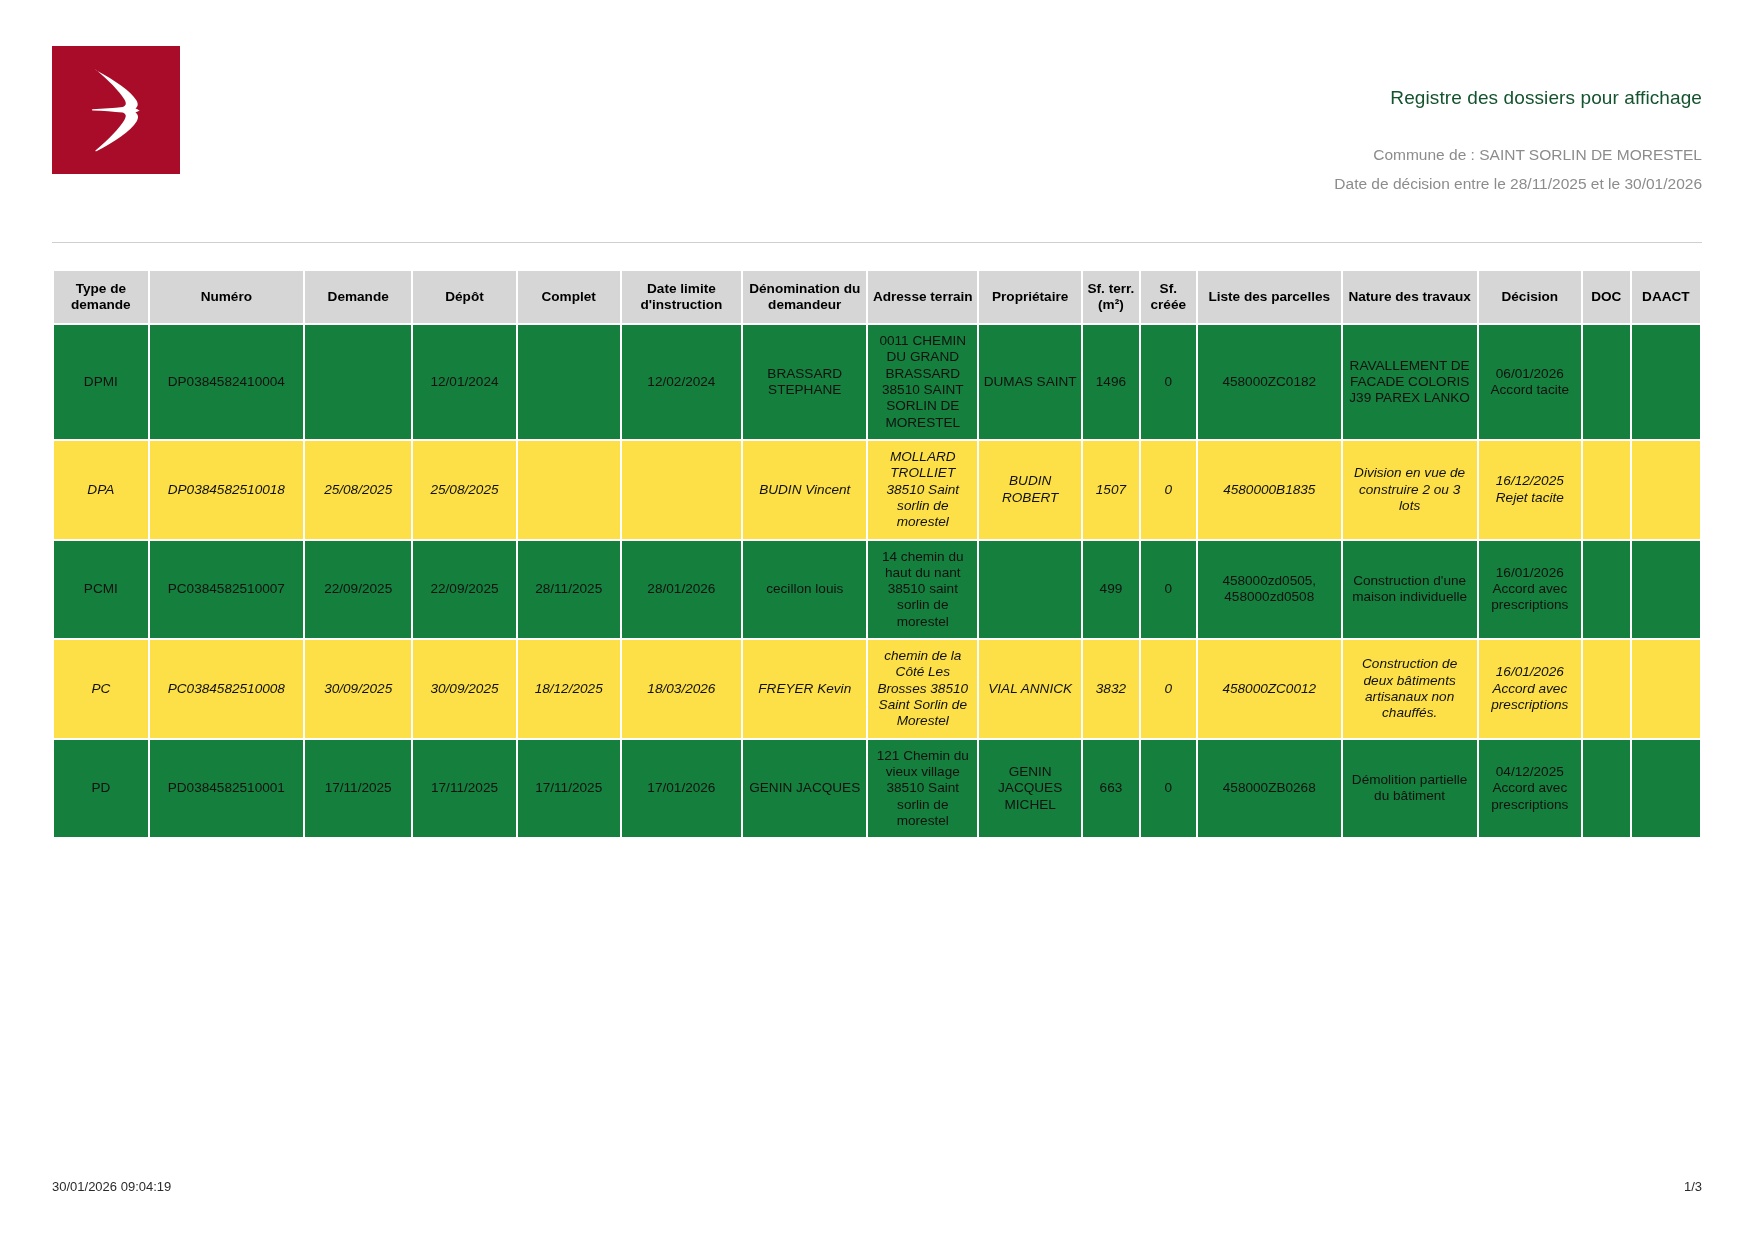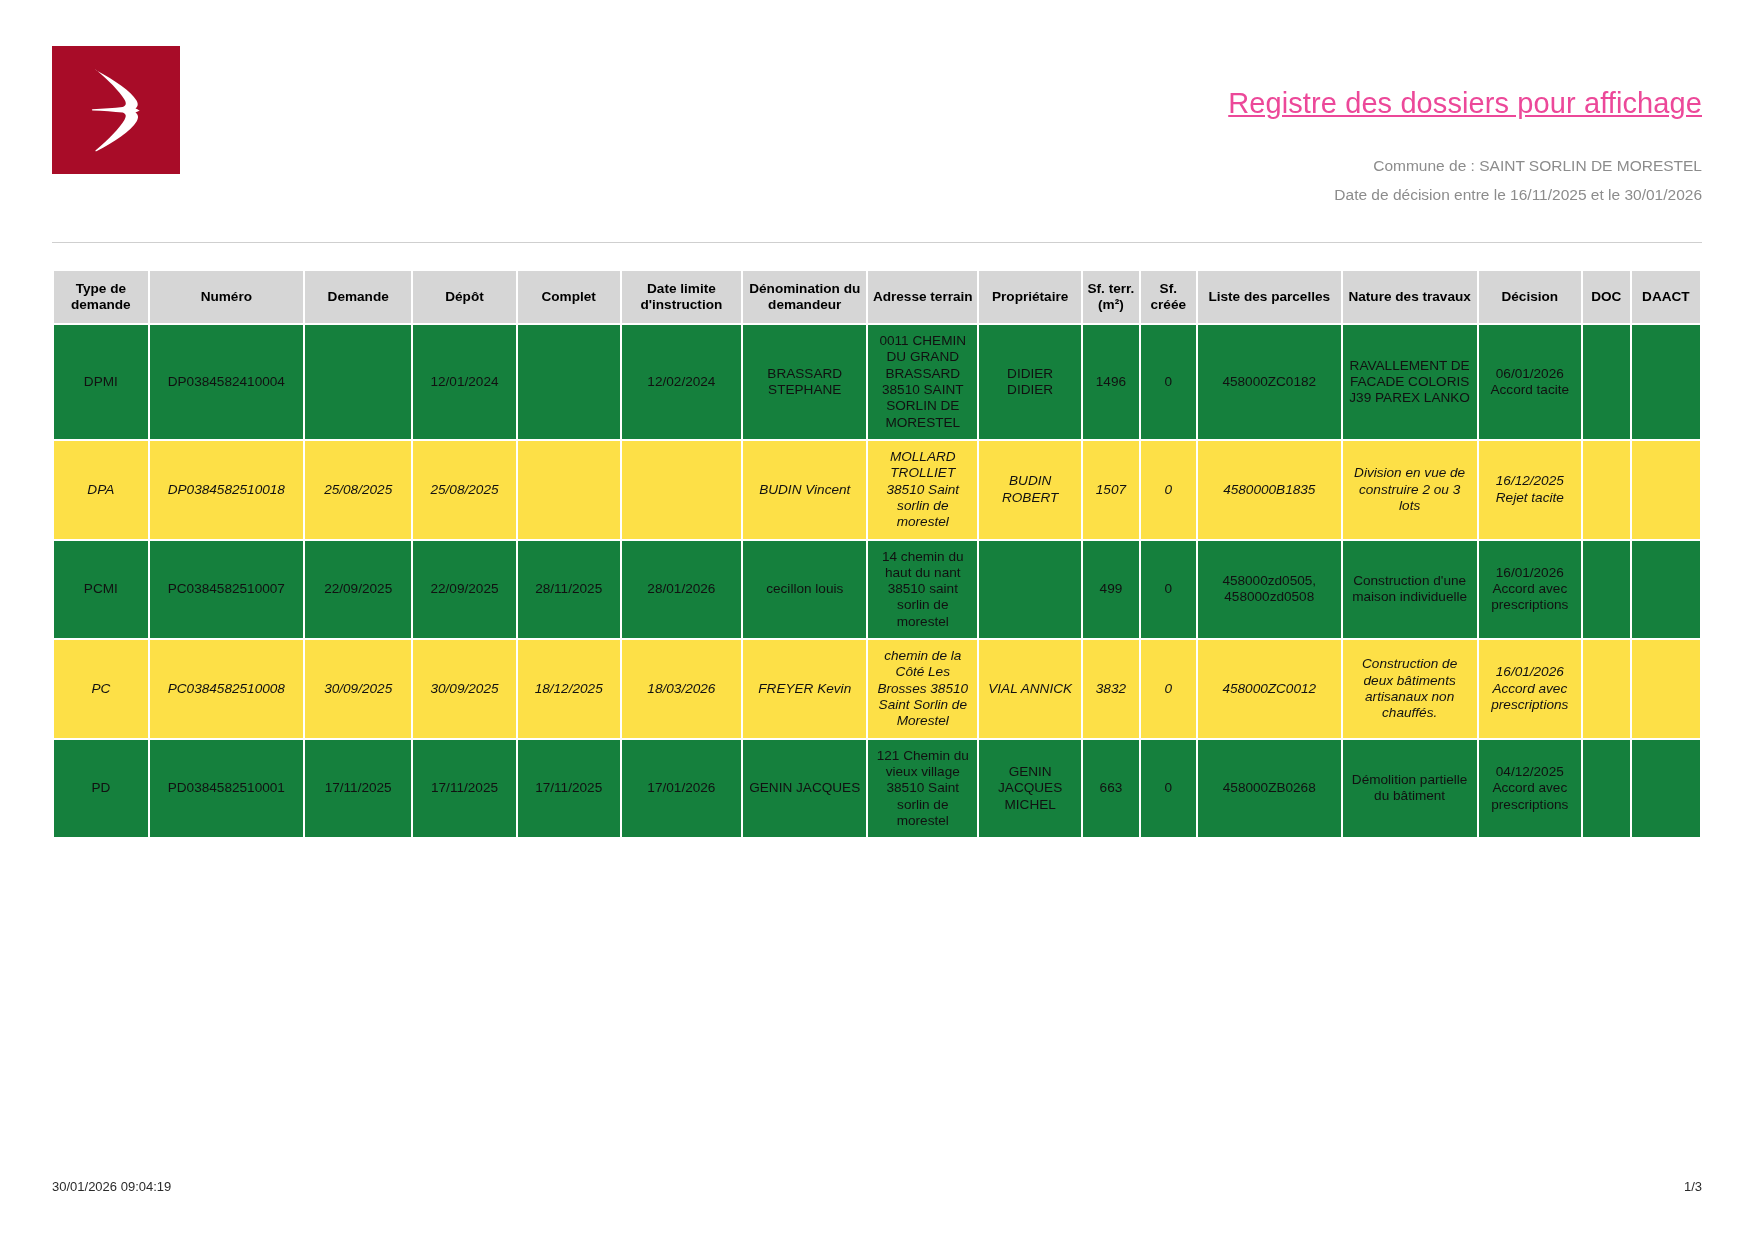--- a/index.html
+++ b/index.html
@@ -41,27 +41,26 @@
     justify-content: center;
   }
   .logo-box svg { display: block; }
 
   .header-text {
     text-align: right;
     padding-top: 42px;
     flex: 1 1 auto;
   }
   .doc-title {
-    font-size: 29px;
-    color: #ec4899;
+    font-size: 19px;
+    color: #14532d;
     font-weight: 400;
     letter-spacing: 0.1px;
     margin: 0 0 38px 0;
     line-height: 1.1;
-    text-decoration: underline;
   }
   .sub-line {
     font-size: 15.5px;
     color: #8c8c8c;
     line-height: 1.0;
     margin: 0 0 14px 0;
     font-weight: 400;
     padding-left: 12px;
   }
   .sub-line.last { margin-bottom: 0; }
@@ -148,21 +147,21 @@
 
     <div class="logo-box">
       <svg width="82" height="92" viewBox="0 0 82 92" aria-hidden="true">
         <path fill="#ffffff" d="M21.5 6.5 C40 16.5 56 27 61.5 36.5 C63.5 40 63 42.5 60.5 44.4 C62.4 45.2 63.6 45.8 64.8 46.6 C63.4 47.3 62.1 47.9 60.4 48.6 C63.4 50.7 63.9 53.6 61.6 57.4 C55.5 67.4 39.6 77.5 21.4 87.2 C20.5 87.7 19.9 86.9 20.7 86.2 C33.5 75.6 44.3 64.3 49.4 56.0 C51.6 52.3 51.3 49.8 47.6 48.6 C39.0 47.6 28.0 46.8 17.6 46.4 C16.6 46.3 16.6 45.4 17.6 45.3 C28.3 44.8 39.3 44.0 47.6 43.0 C51.3 41.8 51.6 39.3 49.4 35.6 C44.3 27.3 33.4 16.2 20.6 5.6 C19.8 4.9 20.6 6.0 21.5 6.5 Z"></path>
       </svg>
     </div>
 
     <div class="header-text">
       <h1 class="doc-title">Registre des dossiers pour affichage</h1>
       <p class="sub-line">Commune de : SAINT SORLIN DE MORESTEL</p>
-      <p class="sub-line last">Date de décision entre le 16/11/2025 et le 30/01/2026</p>
+      <p class="sub-line last">Date de décision entre le 28/11/2025 et le 30/01/2026</p>
     </div>
 
   </div>
 
   <div class="header-rule"></div>
 
   <div class="table-wrap">
     <table class="registre">
       <colgroup>
         <col class="c0">
@@ -206,21 +205,21 @@
 
         <tr class="shade">
           <td>DPMI</td>
           <td>DP0384582410004</td>
           <td></td>
           <td>12/01/2024</td>
           <td></td>
           <td>12/02/2024</td>
           <td>BRASSARD STEPHANE</td>
           <td>0011 CHEMIN DU GRAND BRASSARD 38510 SAINT SORLIN DE MORESTEL</td>
-          <td>DIDIER DIDIER</td>
+          <td>DUMAS SAINT</td>
           <td>1496</td>
           <td>0</td>
           <td>458000ZC0182</td>
           <td>RAVALLEMENT DE FACADE COLORIS J39 PAREX LANKO</td>
           <td>06/01/2026 Accord tacite</td>
           <td></td>
           <td></td>
         </tr>
 
         <tr class="plain">

